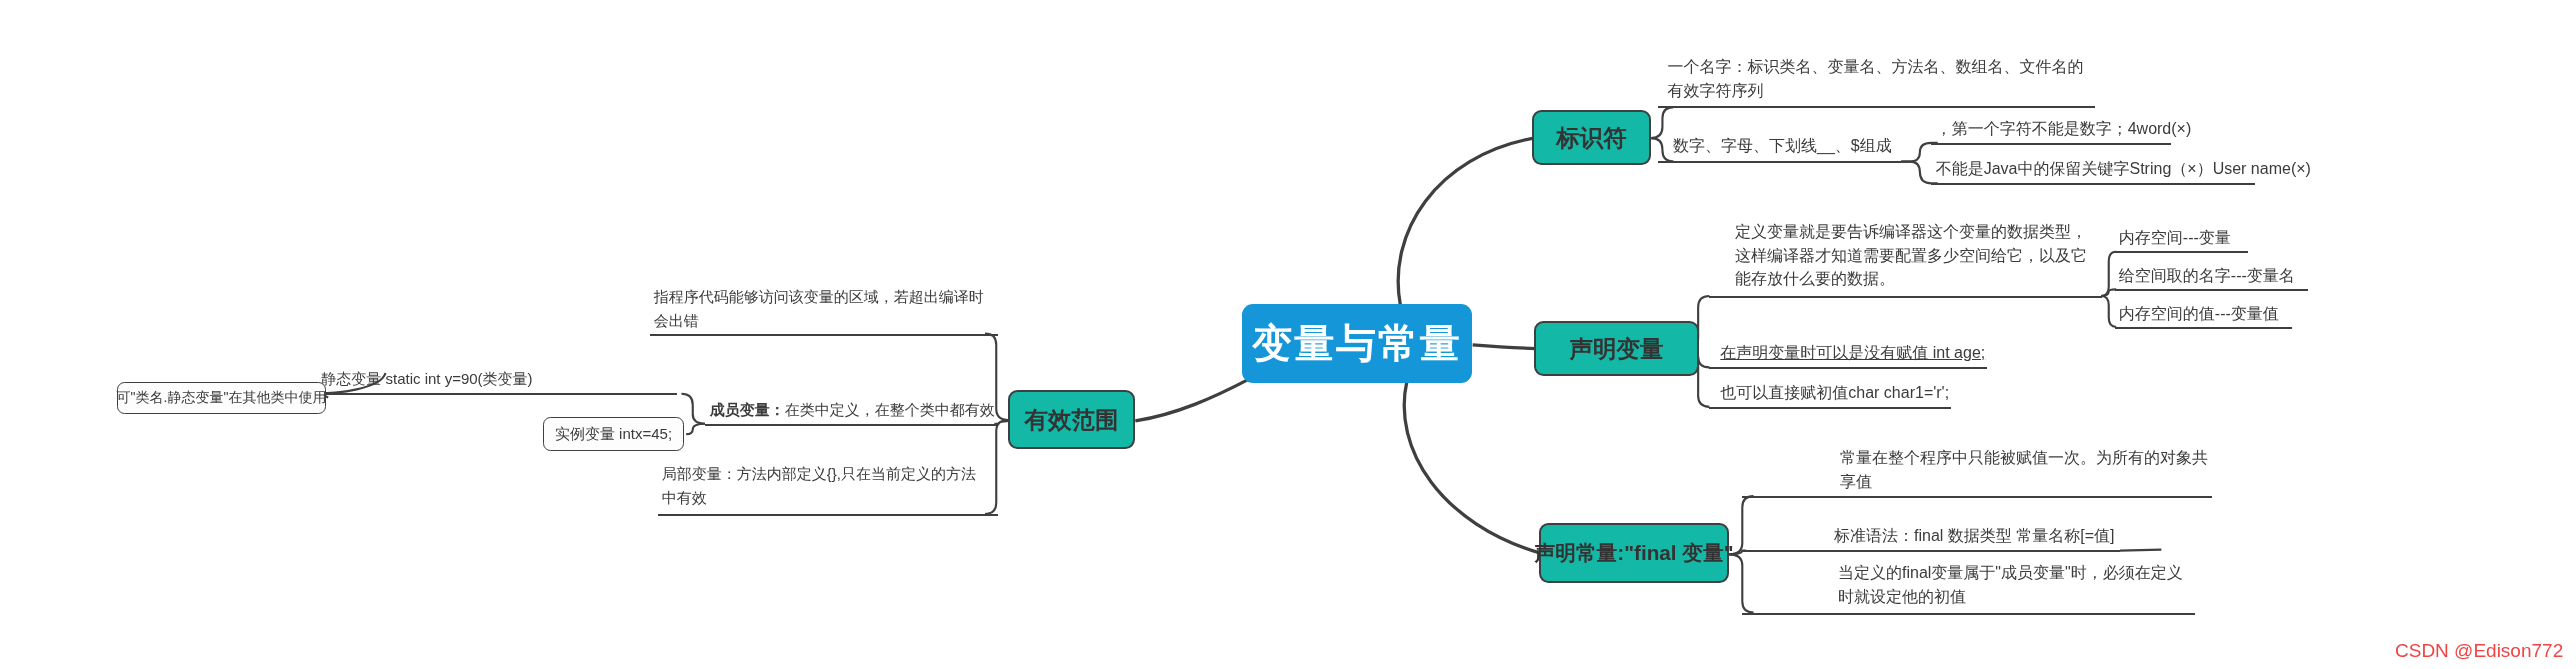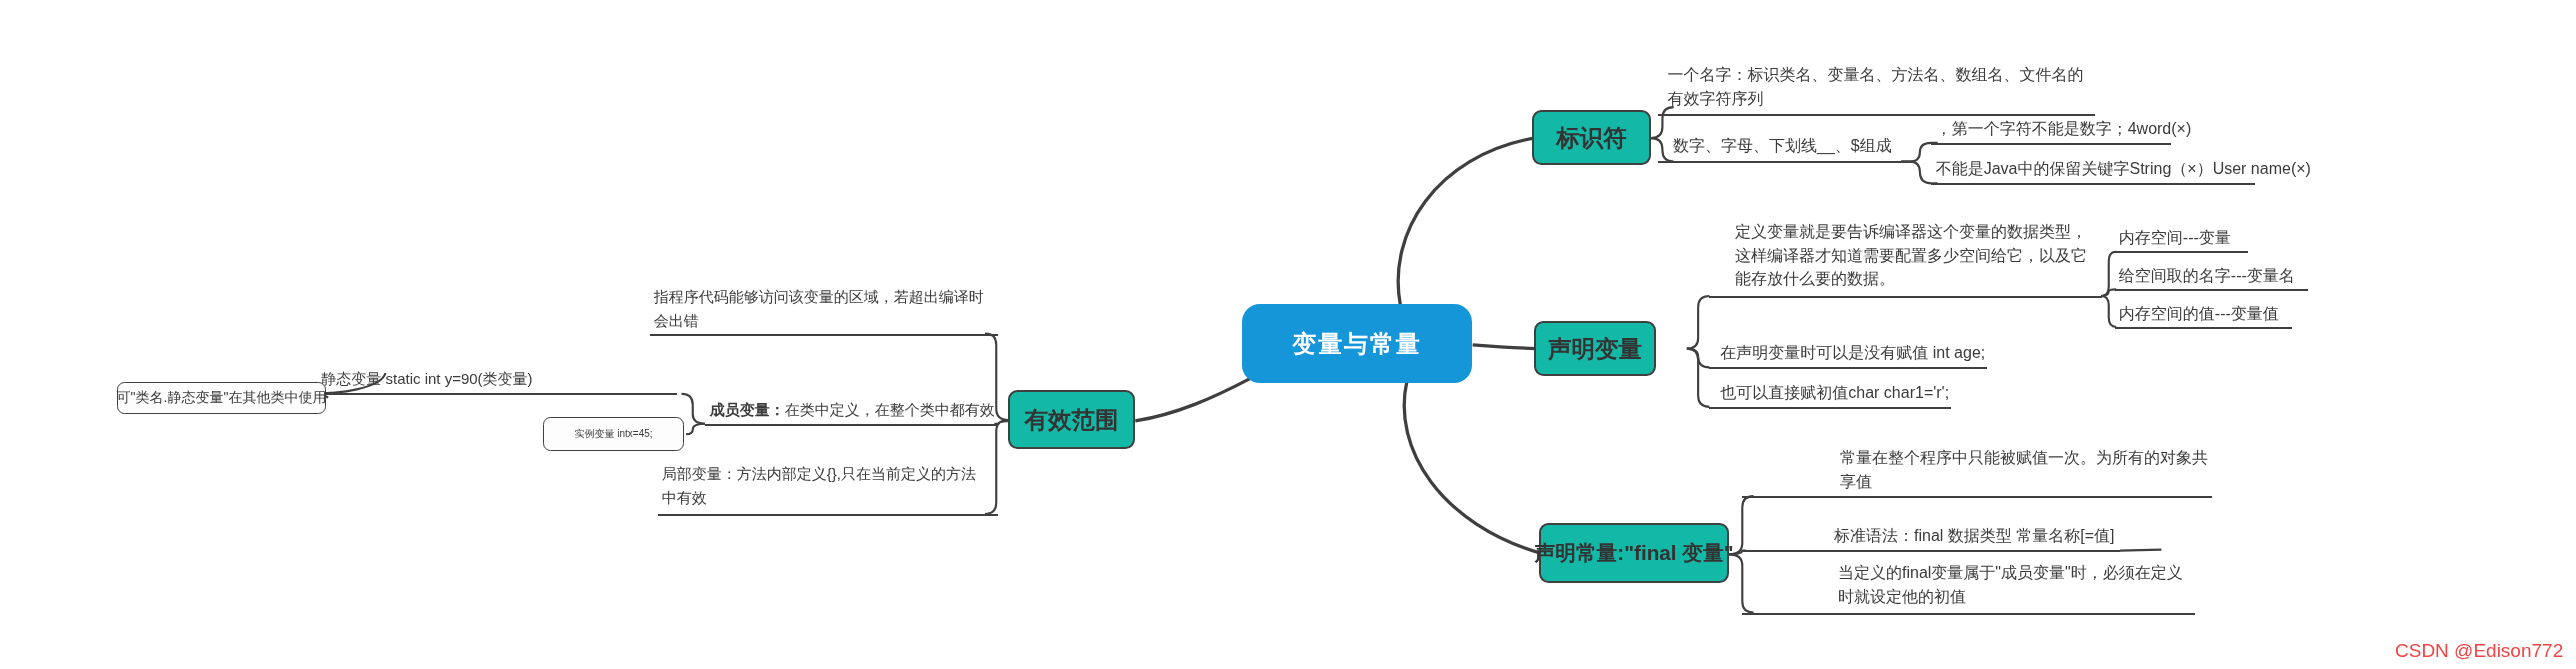--- a/index.html
+++ b/index.html
@@ -6,22 +6,22 @@
   #stage{
     position:relative;width:2576px;height:669px;background:#ffffff;overflow:hidden;
     font-family:"Liberation Sans","DejaVu Sans",sans-serif;color:#3b3b3b;
   }
   #wires{position:absolute;left:0;top:0;pointer-events:none;}
   #wires path{fill:none;stroke:#3f3f3f;}
   .main-wire{stroke-width:3.5px;}
   .sub-wire{stroke-width:2.25px;}
   .central{
     position:absolute;display:flex;align-items:center;justify-content:center;
-    background:#1496d8;color:#ffffff;font-weight:bold;font-size:24px;
-    border-radius:18px;letter-spacing:1.9px;
+    background:#1496d8;color:#ffffff;font-weight:bold;font-size:40px;
+    border-radius:11px;letter-spacing:1.9px;
   }
   .nodebox{
     position:absolute;display:flex;align-items:center;justify-content:center;
     background:#14b8a6;border:2.8px solid #3f3f3f;border-radius:9.4px;
     font-weight:bold;font-size:23.5px;color:#333;box-sizing:border-box;white-space:nowrap;
   }
   .minibox{
     position:absolute;display:flex;align-items:center;justify-content:center;
     background:#fdfdfd;border:1.9px solid #3f3f3f;border-radius:7.5px;
     font-size:14px;color:#3b3b3b;box-sizing:border-box;white-space:nowrap;
@@ -72,45 +72,45 @@
     <path class="sub-wire" d="M 750 451 Q 737 451 737 441 L 737 431 Q 737 419 725 419"></path>
     <path class="sub-wire" d="M 750 451 Q 737 451 737 457 Q 737 462 730 462"></path>
     <path class="sub-wire" d="M 330 419 C 360 419 405 414 410 397"></path>
     <path class="sub-wire" d="M 330 419 Q 342 419 345 421 L 349 423"></path>
   </svg>
 
   <div class="central" style="left:1242px;top:304px;width:230px;height:79px;">变量与常量</div>
 
   <div class="nodebox" style="left:1532px;top:110px;width:119px;height:55px;">标识符</div>
 
-  <div class="topic" style="left:1658px;top:63px;width:437px;padding:0 0 3.8px 9.4px;">一个名字：标识类名、变量名、方法名、数组名、文件名的有效字符序列</div>
+  <div class="topic" style="left:1658px;top:55px;width:437px;padding:0 0 3.8px 9.4px;">一个名字：标识类名、变量名、方法名、数组名、文件名的有效字符序列</div>
 
   <div class="topic nowrap" style="left:1658px;top:134px;width:243px;padding:0 0 3.8px 15px;">数字、字母、下划线__、$组成</div>
 
   <div class="topic row nowrap" style="left:1931px;top:117px;width:240px;padding:0 0 2.8px 4.7px;text-align:right;">
     <span>，第一个字符不能是数字；</span>
     <span>4word(×)</span>
   </div>
 
   <div class="topic row nowrap" style="left:1931px;top:157px;width:324px;padding:0 0 2.8px 4.7px;">
     <span>不能是Java中的保留关键字</span>
     <span>String（×）User name(×)</span>
   </div>
 
-  <div class="nodebox" style="left:1534px;top:321px;width:122px;height:55px;text-align:right;">声明变量</div>
+  <div class="nodebox" style="left:1534px;top:321px;width:165px;height:55px;text-align:right;">声明变量</div>
 
   <div class="topic" style="left:1709px;top:220px;width:393px;padding:0 0 5.6px 26px;">定义变量就是要告诉编译器这个变量的数据类型，这样编译器才知道需要配置多少空间给它，以及它能存放什么要的数据。</div>
 
   <div class="topic nowrap" style="left:2115px;top:226px;width:133px;padding:0 0 1.9px 3.8px;">内存空间---变量</div>
 
   <div class="topic nowrap" style="left:2115px;top:264px;width:193px;padding:0 0 1.9px 3.8px;">给空间取的名字---变量名</div>
 
   <div class="topic nowrap" style="left:2115px;top:302px;width:177px;padding:0 0 1.9px 3.8px;">内存空间的值---变量值</div>
 
-  <div class="topic nowrap" style="left:1709px;top:341px;width:278px;padding:0 0 2.8px 11.3px;">在声明变量时可以是没有赋值 int age;</div>
+  <div class="topic nowrap" style="left:1709px;top:341px;width:278px;padding:0 0 2.8px 11.3px;text-decoration:underline;">在声明变量时可以是没有赋值 int age;</div>
 
   <div class="topic nowrap" style="left:1709px;top:381px;width:242px;padding:0 0 2.8px 11.3px;">也可以直接赋初值char char1='r';</div>
 
   <div class="nodebox" style="left:1539px;top:523px;width:190px;height:60px;font-size:20.7px;">声明常量:"final 变量"</div>
 
   <div class="topic" style="left:1742px;top:446px;width:470px;padding:0 0 2.8px 98px;">常量在整个程序中只能被赋值一次。为所有的对象共享值</div>
 
   <div class="topic nowrap" style="left:1742px;top:524px;width:378px;padding:0 0 2.8px 92px;">标准语法：final 数据类型 常量名称[=值]</div>
 
 
@@ -122,20 +122,20 @@
 
   <div class="topic left-side nowrap" style="left:705px;top:398px;width:293px;padding:0 9.4px 2.8px 4.7px;">
     <span class="bold-prefix">成员变量：</span><span>在类中定义，在整个类中都有效</span>
   </div>
 
   <div class="topic left-side nowrap" style="left:310px;top:367px;width:367px;padding:0 0 2.8px 11.3px;">静态变量 static int y=90(类变量)</div>
 
 
   <div class="minibox" style="left:117px;top:382px;width:209px;height:32px;">可"类名.静态变量"在其他类中使用</div>
 
-  <div class="minibox" style="left:543px;top:417px;width:141px;height:34px;font-size:10px;">实例变量 intx=45;</div>
+  <div class="minibox" style="left:543px;top:417px;width:141px;height:34px;font-size:15px;">实例变量 intx=45;</div>
 
   <div class="topic left-side bold" style="left:658px;top:462px;width:340px;padding:0 9.4px 2.8px 3.8px;">局部变量：方法内部定义{},只在当前定义的方法中有效</div>
 
   <div class="watermark" style="left:2395px;top:640px;">CSDN @Edison772</div>
 
 </div>
 
 
 </body></html>

